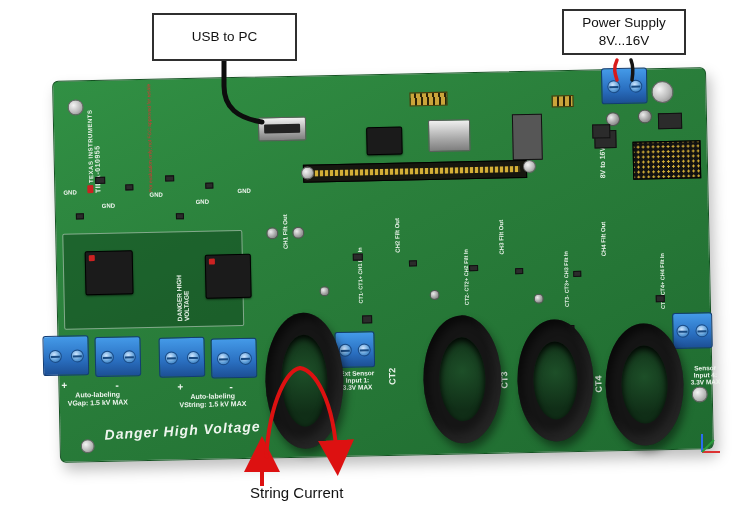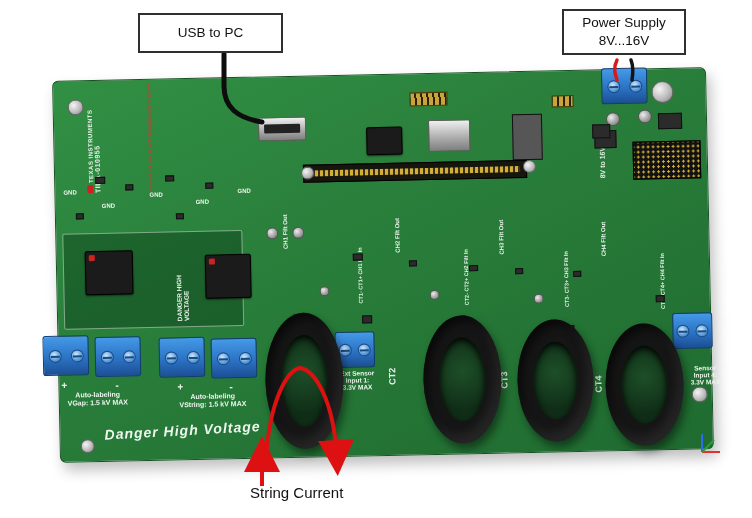--- a/index.html
+++ b/index.html
@@ -236,21 +236,21 @@
         <path d="M0,0 L9,4.5 L0,9 z" fill="#dd1111"></path>
       </marker>
     </defs>
     <path d="M224 54 L224 86 C224 108 238 118 262 122" stroke="#0d0d0d" stroke-width="5" fill="none" stroke-linecap="round"></path>
     <path d="M617 60 C613 68 615 74 617 80" stroke="#d81a1a" stroke-width="3.5" fill="none" stroke-linecap="round"></path>
     <path d="M631 60 C634 68 633 74 632 80" stroke="#141414" stroke-width="3.5" fill="none" stroke-linecap="round"></path>
     <path d="M262 486 L262 452" stroke="#dd1111" stroke-width="4" fill="none" marker-end="url(#arrowR)"></path>
     <path d="M266 458 C270 398 288 370 300 368 C314 370 334 398 337 460" stroke="#dd1111" stroke-width="4" fill="none" marker-end="url(#arrowR)"></path>
   </svg>
 
-  <div class="callout" style="left:138px;top:13px;width:145px;height:40px">
+  <div class="callout" style="left:152px;top:13px;width:145px;height:48px">
     <span>USB to PC</span>
   </div>
   <div class="callout" style="left:562px;top:9px;width:124px;height:46px">
     <span>Power Supply</span>
     <span>8V...16V</span>
   </div>
   <div class="string-label">String Current</div>
 
   <svg class="axes" width="30" height="30" viewBox="0 0 30 30">
     <line x1="8" y1="22" x2="26" y2="22" stroke="#d33" stroke-width="2"></line>

